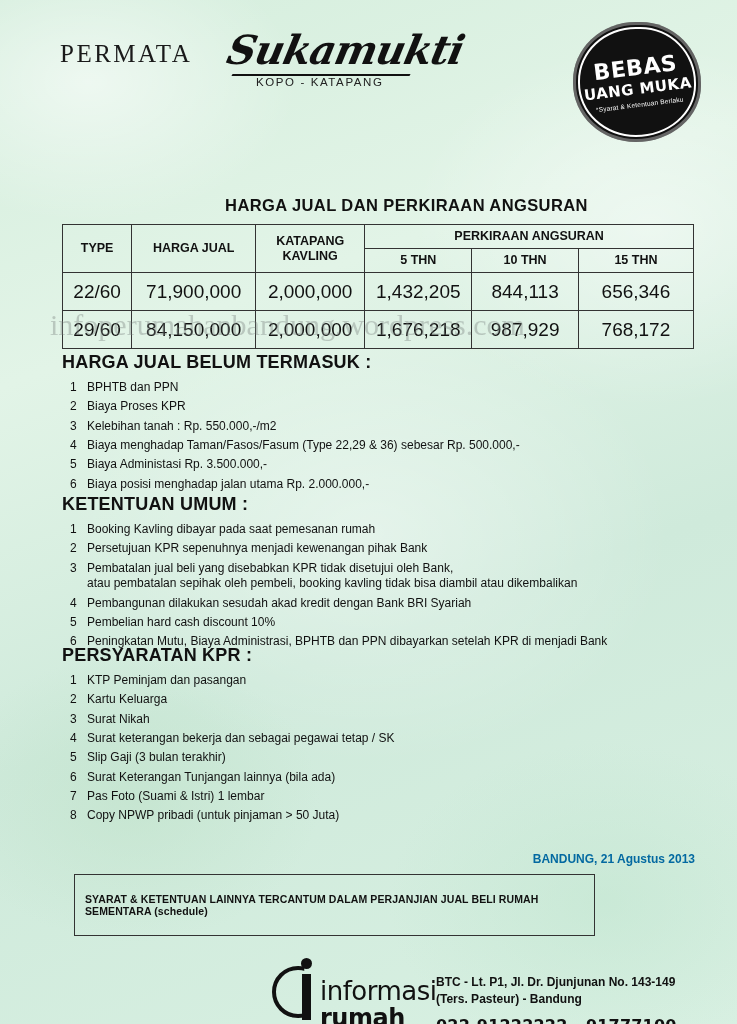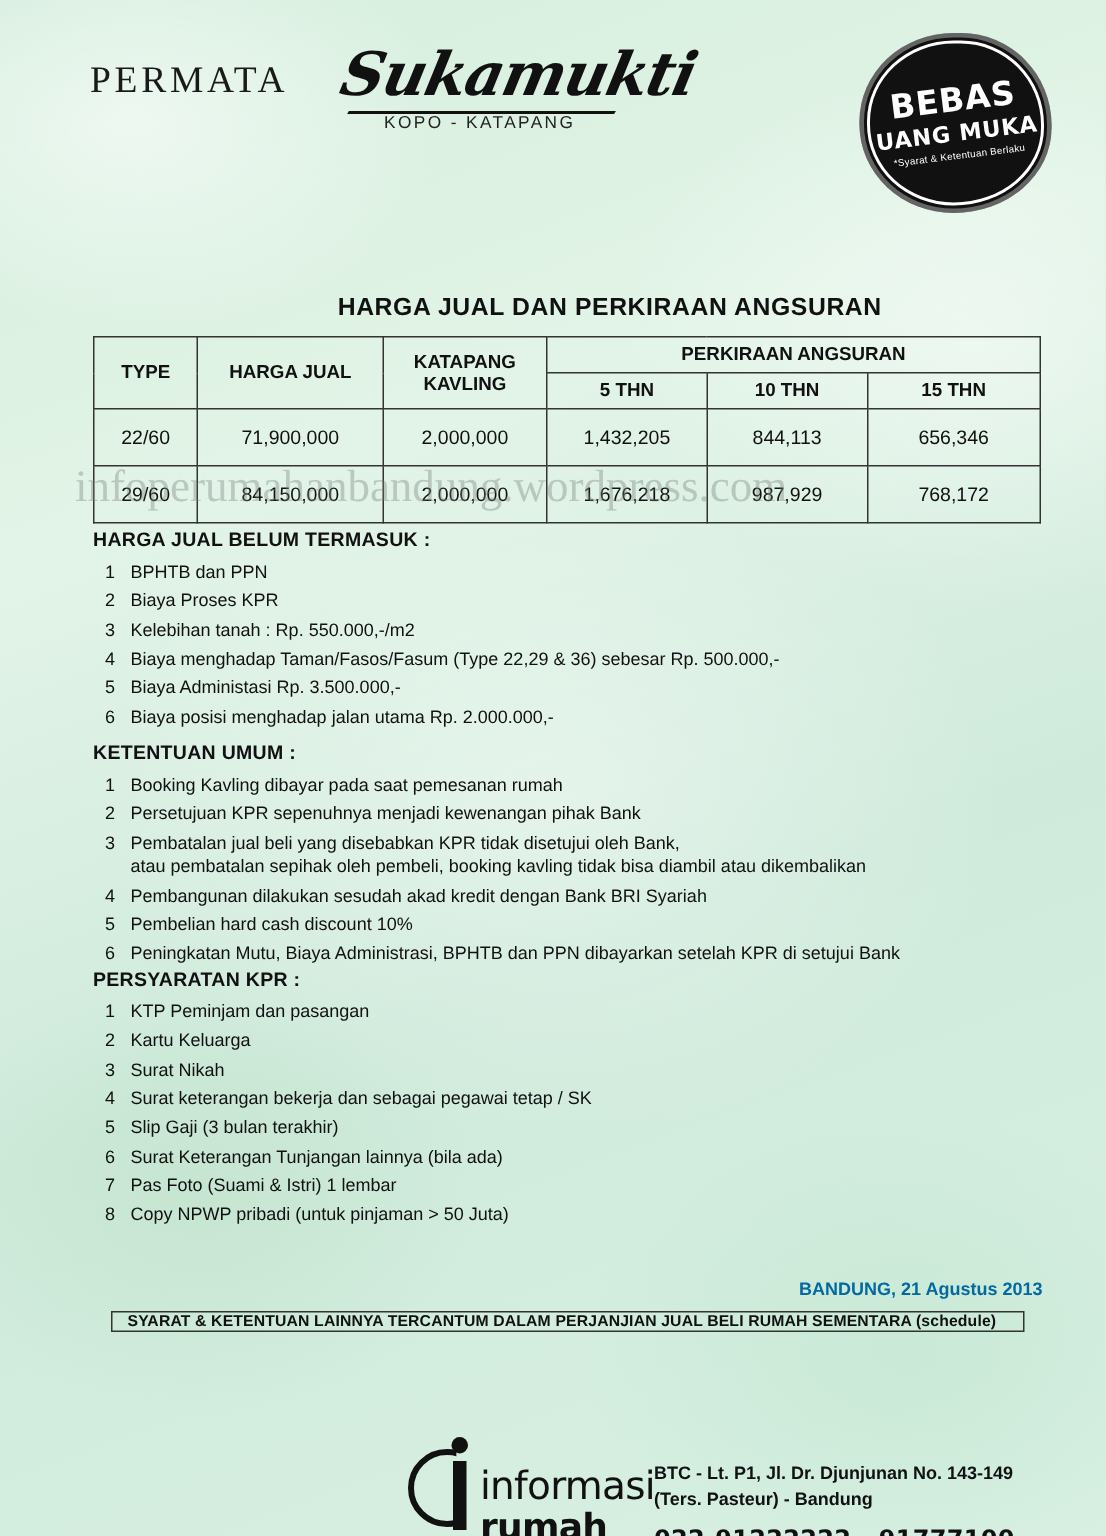--- a/index.html
+++ b/index.html
@@ -150,40 +150,40 @@
     padding: 4px 2px;
     font-weight: normal;
   }
   table.price th {
     font-weight: bold;
     font-size: 12.5px;
     line-height: 1.15;
   }
   .row-head th { height: 24px; }
   .row-head2 th { height: 24px; }
-  table.price td { height: 38px; font-size: 13px; }
+  table.price td { height: 38px; font-size: 19px; }
 
   
   .watermark {
     position: absolute;
     left: 50px;
     top: 308px;
     width: 660px;
     font-family: "Liberation Serif", serif;
     font-size: 30px;
     color: rgba(120,130,125,0.38);
     letter-spacing: 0px;
     white-space: nowrap;
     pointer-events: none;
   }
 
   
   .section { position: absolute; left: 62px; width: 640px; }
   .section-title {
-    font-size: 13px;
+    font-size: 18px;
     font-weight: bold;
     color: #111;
     letter-spacing: 0.2px;
     margin-bottom: 7px;
   }
   ol.numlist {
     margin: 0;
     padding: 0;
     list-style: none;
     font-size: 12px;
@@ -214,23 +214,23 @@
     right: 42px;
     top: 852px;
     font-size: 12px;
     font-weight: bold;
     color: #0369a1;
   }
   .note-box {
     position: absolute;
     left: 74px;
     top: 874px;
-    width: 609px;
+    width: 521px;
     border: 1px solid #333;
-    padding: 0 10px;
+    padding: 18px 10px;
     font-size: 10.5px;
     font-weight: bold;
     color: #111;
     letter-spacing: 0.1px;
   }
 
   
   .bottom {
     position: absolute;
     left: 0; right: 0;
@@ -376,21 +376,21 @@
   </div>
 
   <div class="section" id="sec-ketentuan">
     <div class="section-title">KETENTUAN UMUM :</div>
     <ol class="numlist">
       <li><span class="num">1</span><span>Booking Kavling dibayar pada saat pemesanan rumah</span></li>
       <li><span class="num">2</span><span>Persetujuan KPR sepenuhnya menjadi kewenangan pihak Bank</span></li>
       <li><span class="num">3</span><span>Pembatalan jual beli yang disebabkan KPR tidak disetujui oleh Bank,</span><span class="sub-line">atau pembatalan sepihak oleh pembeli, booking kavling tidak bisa diambil atau dikembalikan</span></li>
       <li><span class="num">4</span><span>Pembangunan dilakukan sesudah akad kredit dengan Bank BRI Syariah</span></li>
       <li><span class="num">5</span><span>Pembelian hard cash discount 10%</span></li>
-      <li><span class="num">6</span><span>Peningkatan Mutu, Biaya Administrasi, BPHTB dan PPN dibayarkan setelah KPR di setujui Bank</span></li>
+      <li><span class="num">6</span><span>Peningkatan Mutu, Biaya Administrasi, BPHTB dan PPN dibayarkan setelah KPR di menjadi Bank</span></li>
     </ol>
   </div>
 
   <div class="section" id="sec-syarat">
     <div class="section-title">PERSYARATAN KPR :</div>
     <ol class="numlist">
       <li><span class="num">1</span><span>KTP Peminjam dan pasangan</span></li>
       <li><span class="num">2</span><span>Kartu Keluarga</span></li>
       <li><span class="num">3</span><span>Surat Nikah</span></li>
       <li><span class="num">4</span><span>Surat keterangan bekerja dan sebagai pegawai tetap / SK</span></li>

